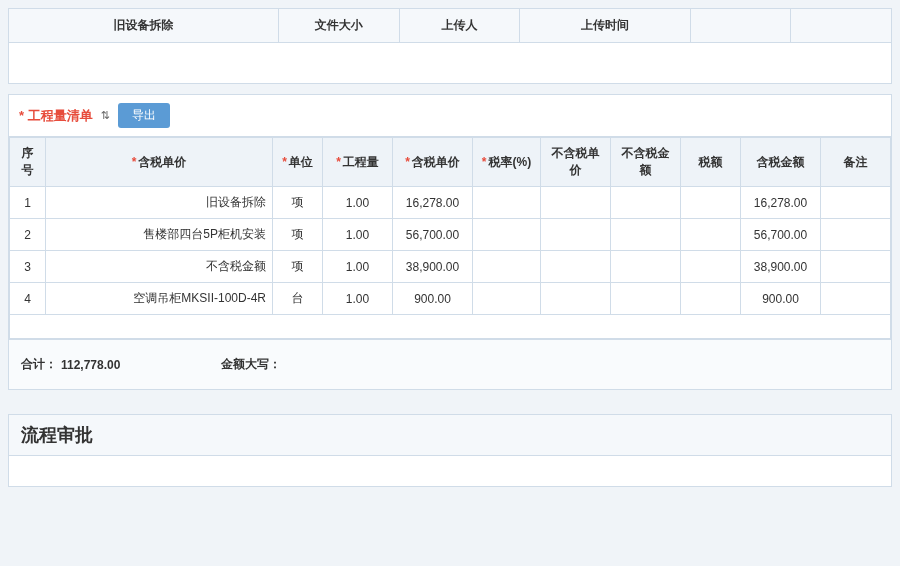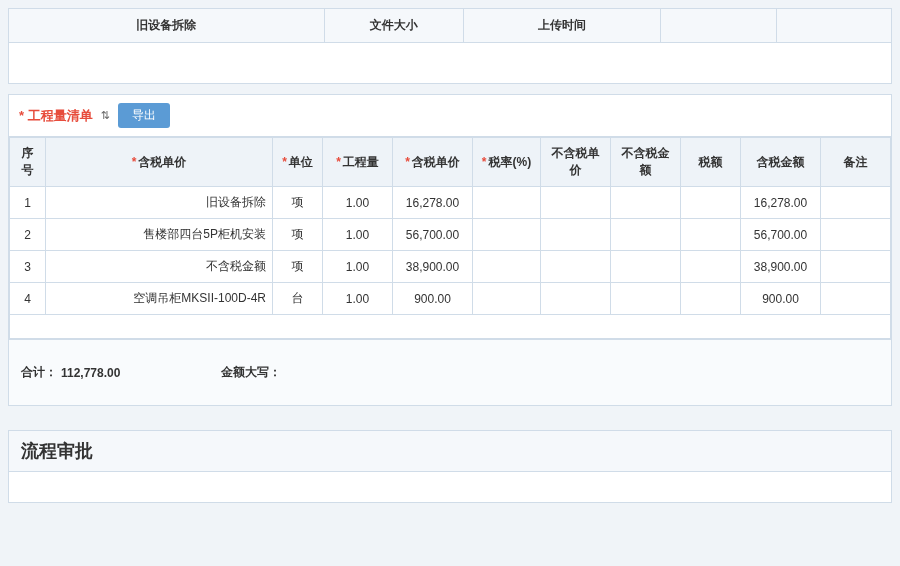--- a/index.html
+++ b/index.html
@@ -112,21 +112,21 @@
     .col-notax-price { width: 70px; }
     .col-notax-amount { width: 70px; }
     .col-taxamt { width: 60px; }
     .col-totalamt { width: 80px; }
     .col-remark { width: 70px; }
 
     
     .summary-row {
       display: flex;
       align-items: center;
-      padding: 24px 12px;
+      padding: 16px 12px;
       border-top: 1px solid #d0dce8;
       background: #f9fbfd;
       gap: 0;
     }
     .summary-label {
       color: #333;
       font-weight: bold;
       margin-right: 4px;
     }
     .summary-value {
@@ -191,20 +191,21 @@
   </style>
 </head>
 <body>
 
 <div class="page-container">
 
   <div class="file-section">
     <div class="file-header">
       <div class="file-header-cell name">旧设备拆除</div>
       <div class="file-header-cell size">文件大小</div>
+      <div class="file-header-cell uploader">上传人</div>
       <div class="file-header-cell time">上传时间</div>
       <div class="file-header-cell extra"></div>
       <div class="file-header-cell extra"></div>
     </div>
     <div class="file-body"></div>
   </div>
 
   <div class="eng-section">
     <div class="eng-toolbar">
       <span class="eng-toolbar-title">* 工程量清单</span>

